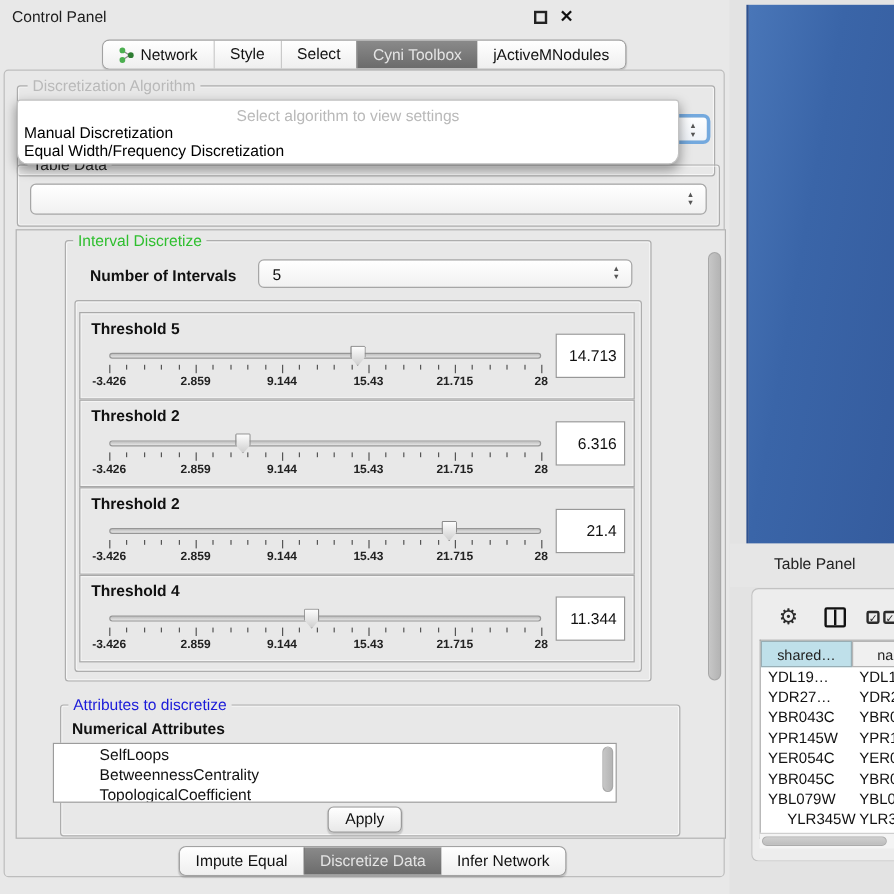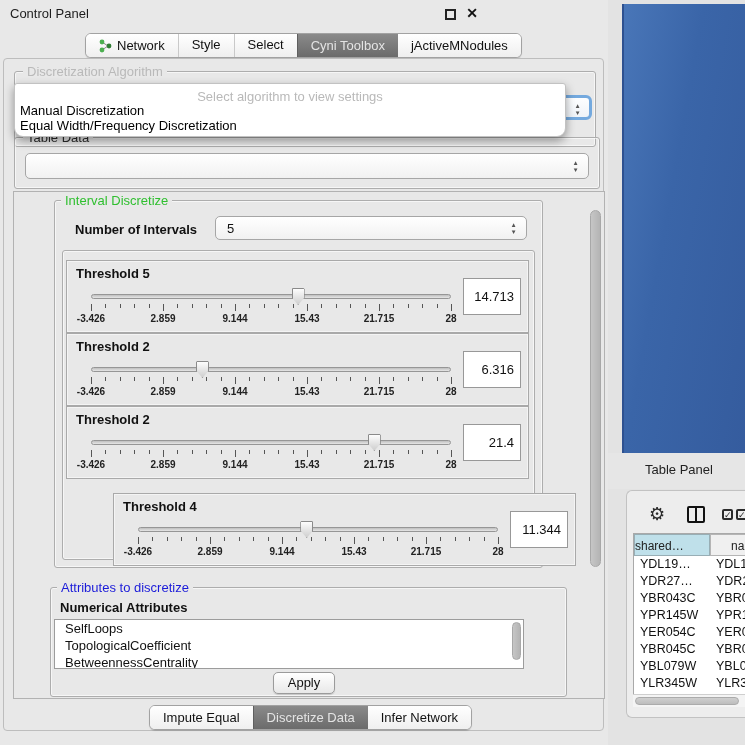--- a/index.html
+++ b/index.html
@@ -95,21 +95,21 @@
   #tp-container { left:626px; top:490px; width:119px; height:228px; background:#EDEDED;
                   border:1px solid #C2C2C2; border-right:none; border-radius:6px 0 0 6px; }
   #gear-icon { left:22px; top:14px; font-size:18px; color:#2b2b2b; line-height:18px; }
   #split-icon { left:60px; top:15px; width:18px; height:17px; border:2px solid #111; border-radius:2px; }
   #split-icon:before { content:""; position:absolute; left:6px; top:0; width:2px; height:13px; background:#111; }
   .chk-icon { position:absolute; top:18px; width:11px; height:11px; border:2px solid #2b2b2b;
               border-radius:2px; font-size:9px; line-height:9px; color:#2b2b2b; text-align:center; }
 
   #tbl { left:6px; top:42px; width:113px; height:166px; overflow:hidden; background:#fff;
          border:1px solid #A9A9A9; border-right:none; }
-  .th-cell { position:absolute; top:0; height:22px; font-size:12px; color:#222; text-align:left;
+  .th-cell { position:absolute; top:0; height:22px; font-size:12px; color:#222; text-align:center;
              line-height:22px; border:1px solid #98AEB5; overflow:hidden; }
   .tbl-row { position:absolute; left:0; width:160px; height:17px; }
   .tbl-cell { position:absolute; top:0; height:17px; font-size:12.5px; color:#111;
               line-height:17px; white-space:nowrap; }
   #hscroll { left:6px; top:203px; width:113px; height:13px; background:#F4F4F4; border-top:1px solid #CFCFCF; }
   #hscroll-thumb { left:2px; top:2px; width:104px; height:8px; border-radius:4px;
                    background:linear-gradient(#CFCFCF,#BDBDBD); border:1px solid #ABABAB; }
 </style>
 </head>
 <body>
@@ -304,21 +304,21 @@
             <div class="tick-labels">
               <div class="tick-lab" style="left:0%">-3.426</div>
               <div class="tick-lab" style="left:20%">2.859</div>
               <div class="tick-lab" style="left:40%">9.144</div>
               <div class="tick-lab" style="left:60%">15.43</div>
               <div class="tick-lab" style="left:80%">21.715</div>
               <div class="tick-lab" style="left:100%">28</div>
             </div>
             <div class="thr-field">21.4</div>
           </div>
-          <div class="thr-box" style="top: 301px; margin-left: 47px;">
+          <div class="thr-box" style="top: 287px;">
             <div class="thr-label">Threshold 4</div>
             <div class="track">
               <div class="thumb" style="left:46.99929994272259%"></div>
             </div>
             <div class="ticks">
               <div class="tick major" style="left:0%"></div>
               <div class="tick" style="left:4%"></div>
               <div class="tick" style="left:8%"></div>
               <div class="tick" style="left:12%"></div>
               <div class="tick" style="left:16%"></div>
@@ -354,25 +354,25 @@
             </div>
             <div class="thr-field">11.344</div>
           </div>
         </div>
 
       <div class="vthumb" style="right:3px; top:18px; width:11px; height:357px;"></div>
 
       <div class="group" style="left:36px; top:395px; width:517px; height:110px;"></div>
       <div class="group-title" id="attributes-title" style="left: 43px; top: 389px; color: rgb(27, 27, 217);">Attributes to discretize</div>
       <div class="abs" style="left:46px; top:408px; font-size:13px; font-weight:bold; color:#111;">Numerical Attributes</div>
-      <div id="attr-list" class="abs" style="left:40px; top:427px;">
+      <div id="attr-list" class="abs" style="left:30px; top:427px;padding-left:28px;">
 
       <div class="attr-item">SelfLoops</div>
+          <div class="attr-item">BetweennessCentrality</div>
           <div class="attr-item">TopologicalCoefficient</div>
-          <div class="attr-item">BetweennessCentrality</div>
           <div class="vthumb" style="right:2px; top:2px; width:9px; height:38px;"></div>
         </div>
     </div>
 
     <div id="apply-btn" class="abs" style="left:269px; top:613px;">Apply</div>
 
     <div class="abs seg-bar" id="bottom-tabs" style="left:145px; top:646px;">
         <div class="seg">
           <span>Impute Equal</span>
         </div>
@@ -430,21 +430,21 @@
         </div>
         <div class="tbl-row" style="top: 107px;">
           <div class="tbl-cell" style="left:6px; width:70px;">YBR045C</div>
           <div class="tbl-cell" style="left:82px; width:78px;">YBR0</div>
         </div>
         <div class="tbl-row" style="top: 124px;">
           <div class="tbl-cell" style="left:6px; width:70px;">YBL079W</div>
           <div class="tbl-cell" style="left:82px; width:78px;">YBL0</div>
         </div>
         <div class="tbl-row" style="top: 141px;">
-          <div class="tbl-cell" style="left:6px; width:70px;">YLR345W</div>
+          <div class="tbl-cell" style="left:22px; width:70px;">YLR345W</div>
           <div class="tbl-cell" style="left:82px; width:78px;">YLR3</div>
         </div>
         <div class="tbl-row" style="top: 158px;">
           <div class="tbl-cell" style="left:6px; width:70px;">YIL052C</div>
           <div class="tbl-cell" style="left:82px; width:78px;">YIL0</div>
         </div>
       </div>
   </div>
   <div id="hscroll" class="abs">
     <div id="hscroll-thumb" class="abs"></div>

